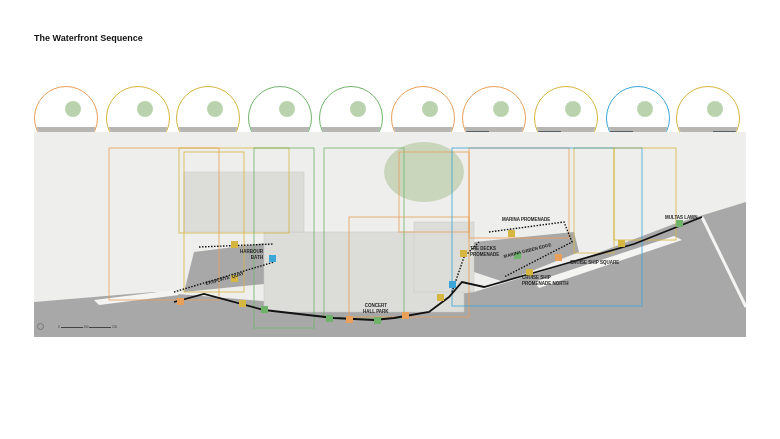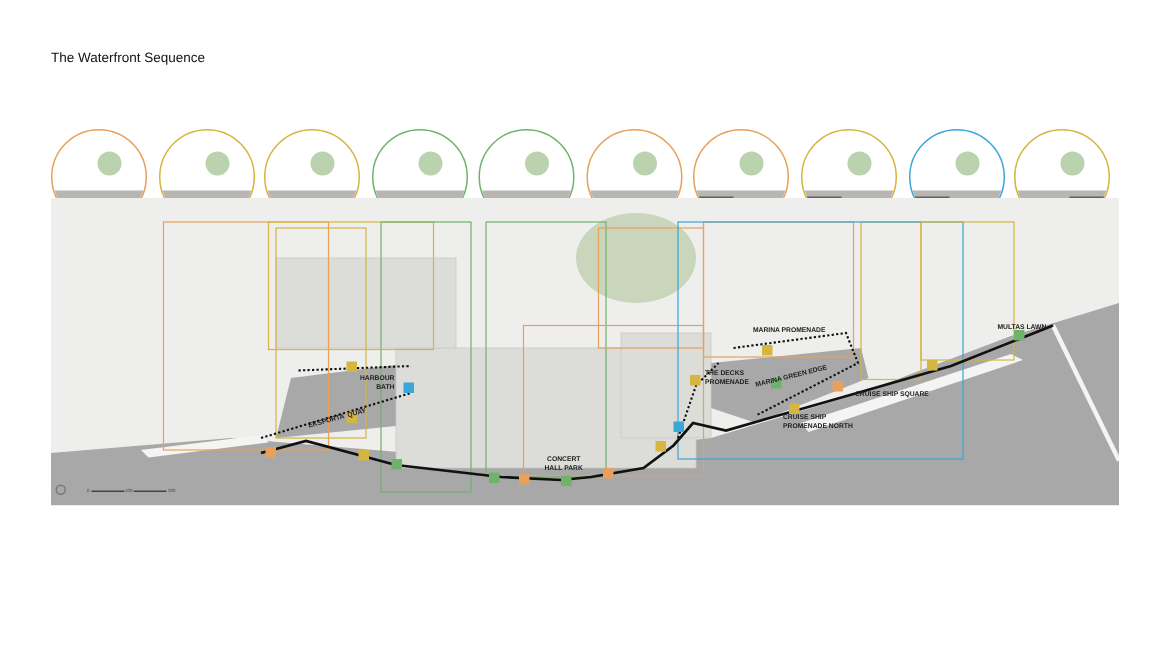--- a/index.html
+++ b/index.html
@@ -1,17 +1,17 @@
 <!DOCTYPE html>
 <html><head>
   <meta charset="utf-8">
   <style>
     html,body{margin:0;padding:0;background:#fff;}
     body{width:780px;height:439px;position:relative;overflow:hidden;font-family:"Liberation Sans",sans-serif;}
-    .title{position:absolute;left:34px;top:33px;font-size:9px;font-weight:normal;color:#111;}
+    .title{position:absolute;left:34px;top:33px;font-size:9px;font-weight:bold;color:#111;}
     .map{position:absolute;left:34px;top:132px;width:712px;height:205px;background:#eeeeec;overflow:hidden;}
     svg{position:absolute;left:0;top:0;}
     .vlabel{position:absolute;font-size:5px;font-weight:bold;color:#222;line-height:6px;letter-spacing:0.2px;white-space:pre;}
     .mlabel{position:absolute;font-size:4.5px;font-weight:bold;color:#222;line-height:5.5px;white-space:pre;}
     .circle{position:absolute;width:62px;height:62px;border-radius:50%;overflow:hidden;background:#fff;border:1px solid;}
     .circle .ground{position:absolute;left:0;right:0;bottom:0;height:22px;background:#b8b6b2;}
     .circle .water{position:absolute;bottom:0;height:18px;background:#5d6266;}
     .circle .tree{position:absolute;border-radius:50%;background:#a9c89a;opacity:.8;}
     .scale{position:absolute;left:58px;top:325px;font-size:3px;color:#444;}
   </style>

